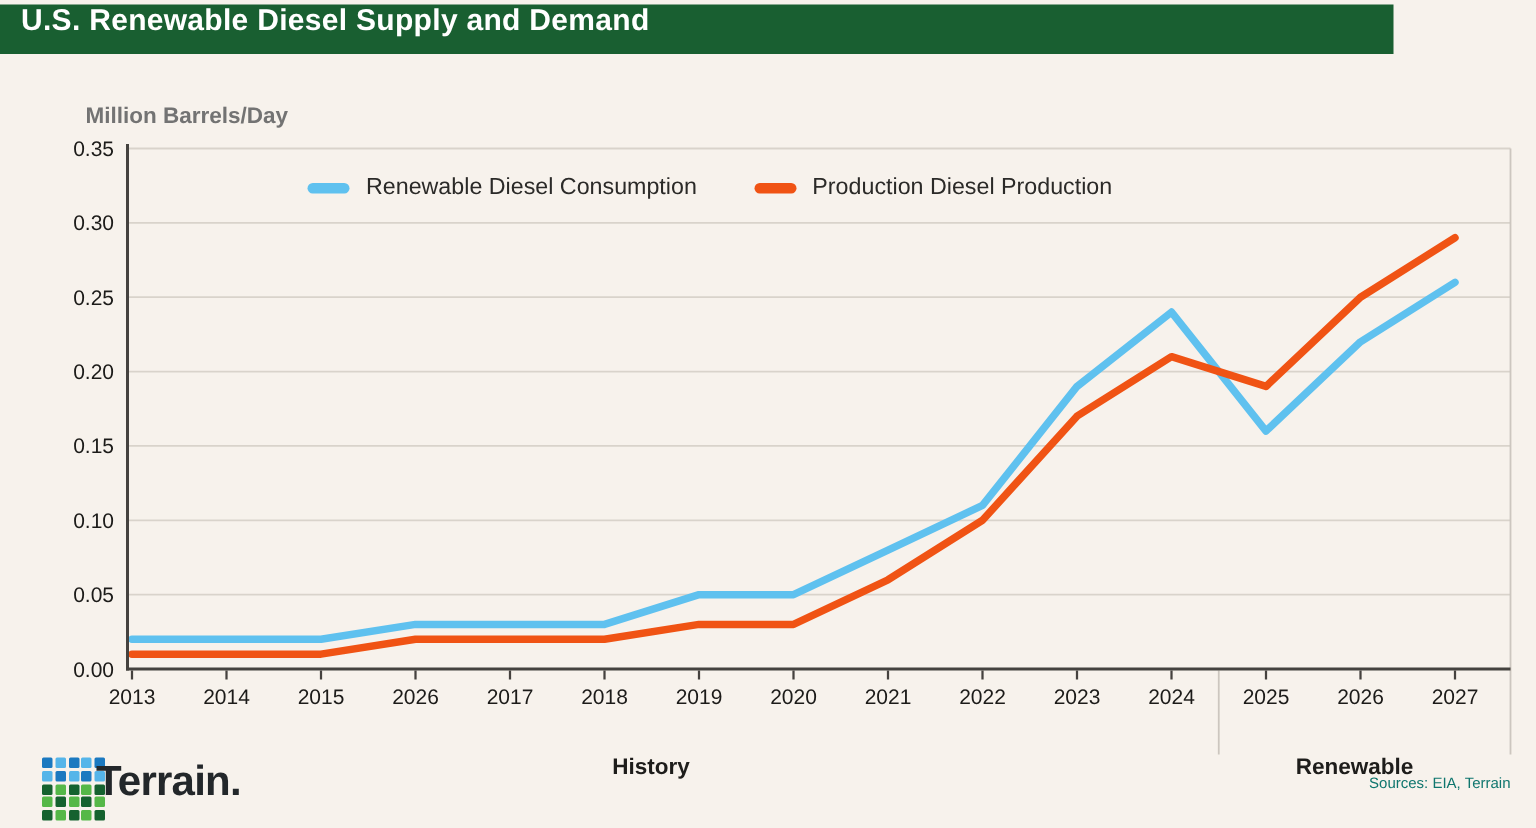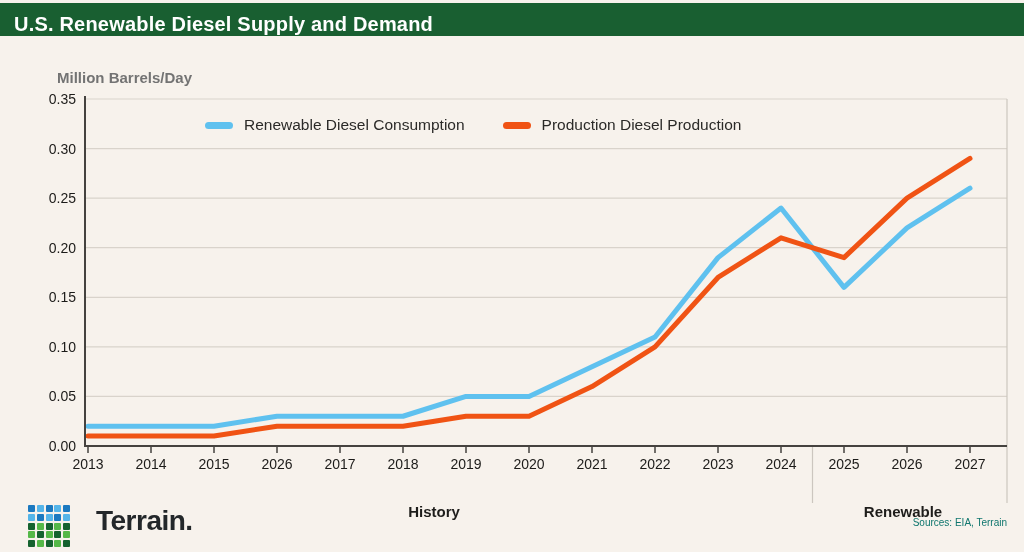--- a/index.html
+++ b/index.html
@@ -2,22 +2,22 @@
 <html><head>
 <meta charset="utf-8">
 <style>
   html,body{margin:0;padding:0;}
   body{
     width:1024px;height:552px;position:relative;overflow:hidden;
     background:#f7f2ec;
     font-family:"Liberation Sans",sans-serif;
   }
   .header{
-    position:absolute;top:3px;left:0;width:1024px;height:33px;
-    background:#195f31;display:flex;align-items:flex-end;
+    position:absolute;top:3px;left:0;width:929px;height:33px;
+    background:#195f31;display:flex;align-items:flex-start;
   }
   .header-title{
     color:#ffffff;font-weight:bold;font-size:20px;padding-left:14px;letter-spacing:.2px;
   }
   .unit-label{
     position:absolute;top:69px;left:57px;
     font-size:15px;font-weight:bold;color:#737373;
   }
   .legend{
     position:absolute;top:116px;left:205px;
@@ -31,21 +31,21 @@
     font-size:15px;font-weight:bold;color:#1e1d1b;white-space:nowrap;margin-top:22px;
   }
   #history-label{left:434px;}
   #forecast-label{left:903px;}
   .logo{
     position:absolute;left:28px;top:505px;
     display:grid;grid-template-columns:repeat(5,7px);grid-auto-rows:7px;gap:1.8px;
   }
   .logo-cell{border-radius:1px;}
   .brand{
-    position:absolute;left:96px;top:505px;
+    position:absolute;left:64px;top:505px;
     font-size:28px;font-weight:bold;color:#23272a;letter-spacing:-.5px;
   }
   .sources{
     position:absolute;right:17px;top:517px;
     font-size:10px;color:#0f766e;
   }
 </style>
 </head>
 <body>
 

